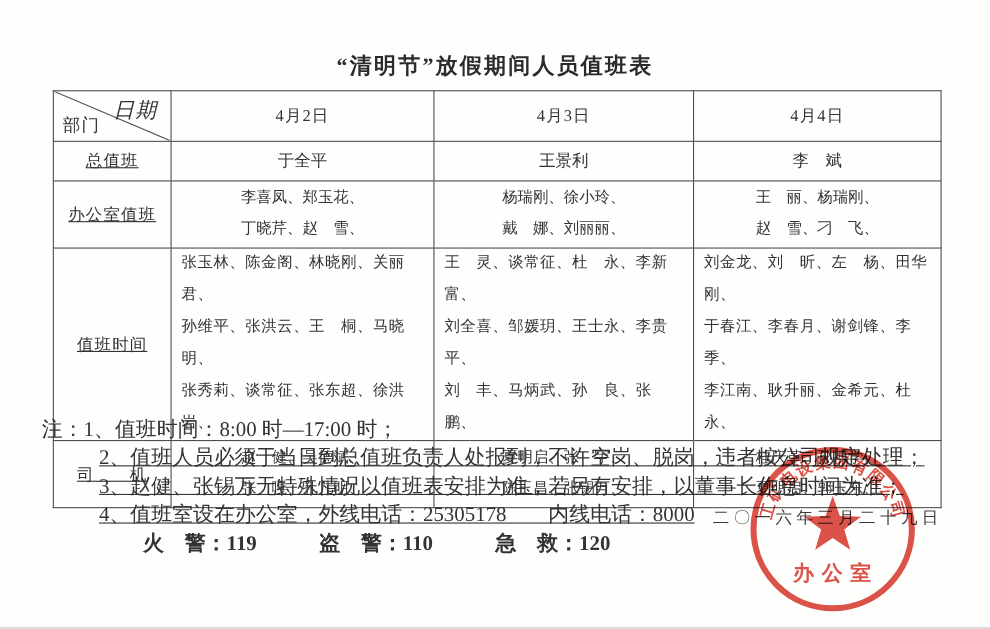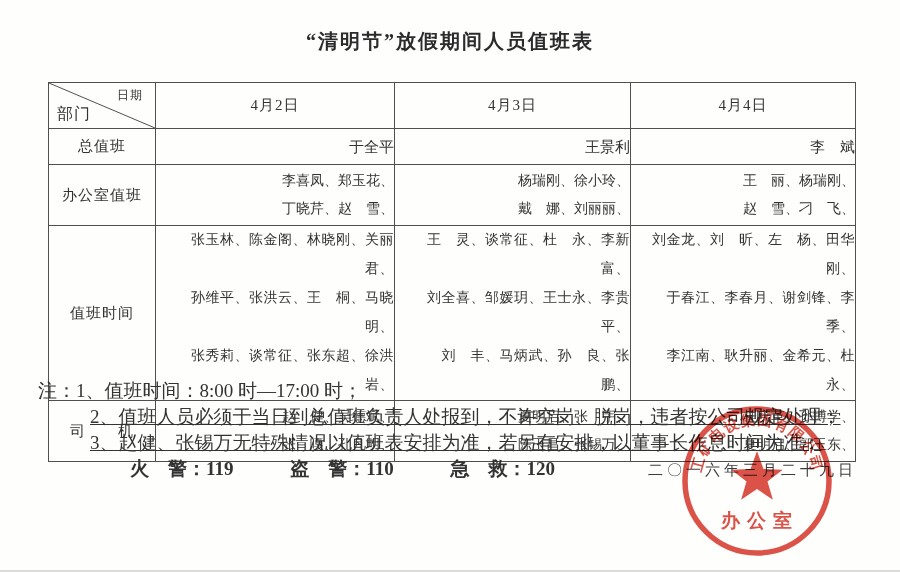--- a/index.html
+++ b/index.html
@@ -9,50 +9,50 @@
     font-family:"Liberation Serif","DejaVu Serif",serif;
     color:#333;
     position:relative;
     overflow:hidden;
   }
   .page{position:absolute;inset:0;}
   .page-edge{position:absolute;left:0;right:0;bottom:0;height:2px;background:#dcdcd6;}
 
   
   .doc-title{
-    position:absolute;top:28px;left:0;width:100%;
+    position:absolute;top:46px;left:0;width:100%;
     text-align:center;font-size:20px;font-weight:bold;
     letter-spacing:2px;color:#2b2b2b;
   }
 
   
   table.roster{
     position:absolute;left:48px;top:82px;
     width:807px;border-collapse:collapse;table-layout:fixed;
     font-size:14px;color:#333;
   }
   table.roster td{
     border:1px solid #4f4f4f;
     text-align:center;vertical-align:middle;
     padding:0;overflow:hidden;
   }
   tr.r-head td{height:45px;font-size:15px;letter-spacing:1px;}
   tr.r-chief td{height:35px;font-size:15px;}
   tr.r-office td{height:60px;}
   tr.r-staff td{height:88px;}
   tr.r-driver td{height:60px;}
-  td.rowlabel{font-size:15px;letter-spacing:1px;}
-  td.namelist .ln{line-height:28px;text-align:right;}
+  td.rowlabel{font-size:15px;letter-spacing:1px;text-decoration:underline;}
+  td.namelist .ln{line-height:28px;}
   tr.r-staff td.namelist{text-align:left;font-family:Liberation Mono, monospace;}
   tr.r-staff td.namelist .ln{line-height:29px;padding-left:9px;letter-spacing:0.5px;}
 
   
   td.corner{position:relative;}
   td.corner svg{position:absolute;inset:0;width:100%;height:100%;}
-  .corner-top{position:absolute;top:4px;right:12px;font-size:12px;}
+  .corner-top{position:absolute;top:4px;right:12px;font-size:19px;font-style:italic;}
   .corner-bottom{position:absolute;bottom:3px;left:8px;font-size:16px;}
 
   
   .notes{
     position:absolute;left:38px;top:378px;width:640px;
     font-size:19px;line-height:26px;color:#333;
   }
   .note-line{white-space:nowrap;}
   .note-indent{padding-left:52px;text-decoration:underline;}
   .emergency{padding-left:92px;margin-top:0;}
@@ -162,20 +162,21 @@
           <div class="ln">夏明启、郭玉东、</div>
         </td>
       </tr>
     </tbody>
   </table>
 
   <div class="notes">
     <div class="note-line"><span>注：</span><span>1、值班时间：8:00 时—17:00 时；</span></div>
     <div class="note-line note-indent">2、值班人员必须于当日到总值班负责人处报到，不许空岗、脱岗，违者按公司规定处理；</div>
     <div class="note-line note-indent">3、赵健、张锡万无特殊情况以值班表安排为准，若另有安排，以董事长作息时间为准；</div>
+    <div class="note-line note-indent">4、值班室设在办公室，外线电话：25305178　　内线电话：8000</div>
     <div class="note-line emergency">
       <span>火　警：119</span>
       <span>盗　警：110</span>
       <span>急　救：120</span>
     </div>
   </div>
 
   <div class="sign-date">二〇一六年三月二十九日</div>
 
   <div class="seal">

